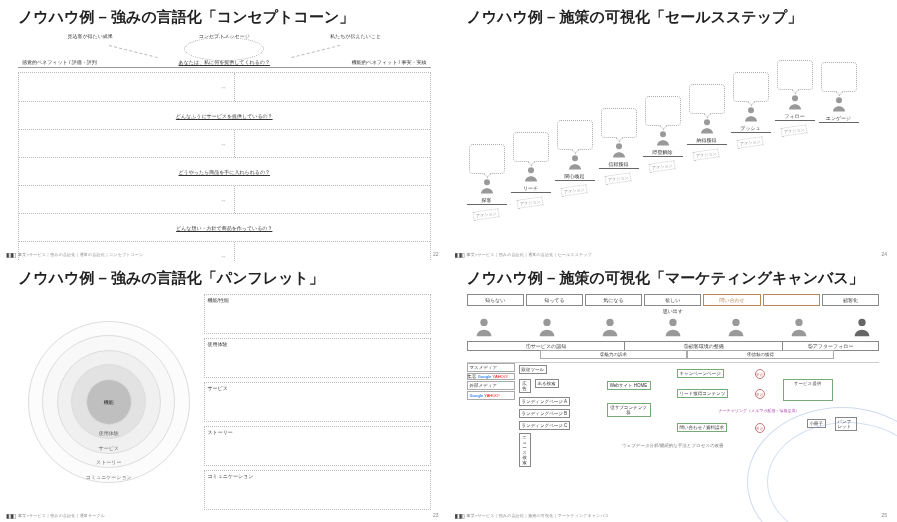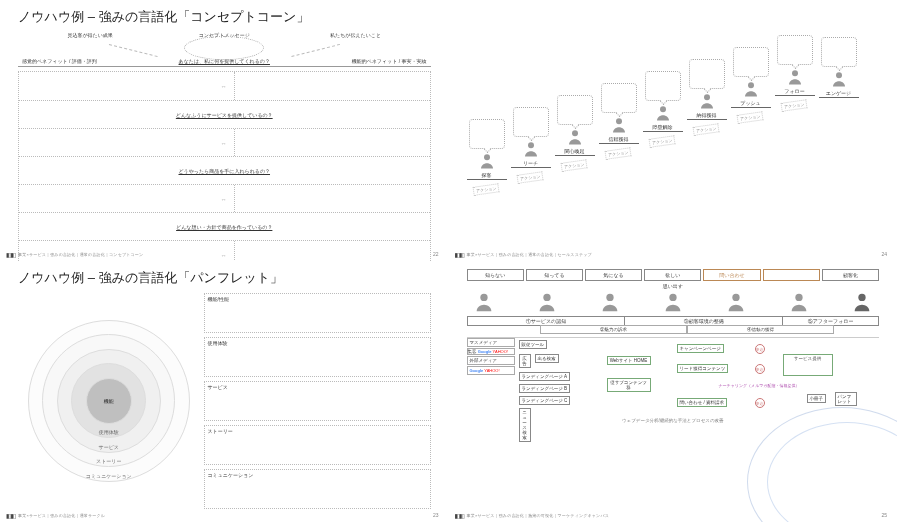--- a/index.html
+++ b/index.html
@@ -1,19 +1,19 @@
 <!DOCTYPE html>
 <html><head>
 <meta charset="utf-8">
 <style>
   * { box-sizing: border-box; margin: 0; padding: 0; }
   body { font-family: "Hiragino Sans", "Yu Gothic", sans-serif; background: #fff; width: 897px; height: 522px; overflow: hidden; }
   .grid { display: grid; grid-template-columns: 1fr 1fr; grid-template-rows: 1fr 1fr; width: 100%; height: 100%; gap: 0; }
   .slide { position: relative; background: #fff; padding: 8px 18px; font-size: 6px; color: #333; overflow: hidden; }
-  .slide-title { font-size: 13px; font-weight: 400; color: #222; margin-bottom: 6px; }
+  .slide-title { font-size: 15px; font-weight: 700; color: #222; margin-bottom: 6px; }
 
   
   .cc-top { position: relative; height: 22px; display:flex; justify-content:center; }
   .cc-top .lbl-l { position:absolute; left:12%; top:0; font-size:5px; }
   .cc-top .lbl-c { position:absolute; left:50%; top:0; transform:translateX(-50%); font-size:5px; }
   .cc-top .lbl-r { position:absolute; right:12%; top:0; font-size:5px; }
   .cc-top .ellipse { position:absolute; left:50%; top:4px; transform:translateX(-50%); width:80px; height:24px; border:1px dotted #aaa; border-radius:50%; }
   .cc-diag { position:absolute; left:22%; top:12px; width:12%; border-top:1px dashed #bbb; transform:rotate(14deg); transform-origin:left; }
   .cc-diag2 { position:absolute; right:22%; top:12px; width:12%; border-top:1px dashed #bbb; transform:rotate(-14deg); transform-origin:right; }
   .cc-hdr { display:flex; justify-content:space-between; margin-top:4px; border-bottom:1px solid #999; padding:0 4px 2px; }
@@ -132,20 +132,21 @@
           <div class="arrow">↔</div>
           <div></div>
         </div>
     </div>
     <span class="logo-sq">▮▯▮▯</span>
     <div class="footer">事業×サービス｜強みの言語化｜通常の言語化｜コンセプトコーン</div>
     <div class="pagenum">22</div>
   </div>
 
   <div class="slide">
+    <div class="slide-title">ノウハウ例 – 施策の可視化「セールスステップ」</div>
     <div class="ss">
 
       <div class="step" style="left:0px;  bottom:30px;"><div class="bubble"></div><div class="person"><svg viewBox="0 0 24 24">
               <circle cx="12" cy="7" r="4" fill="#999"></circle>
               <path d="M4 22c0-4 4-7 8-7s8 3 8 7z" fill="#999"></path>
             </svg></div><div class="lbl">探客</div><div class="act">アクション</div></div>
       <div class="step" style="left:44px; bottom:42px;"><div class="bubble"></div><div class="person"><svg viewBox="0 0 24 24">
               <circle cx="12" cy="7" r="4" fill="#999"></circle>
               <path d="M4 22c0-4 4-7 8-7s8 3 8 7z" fill="#999"></path>
             </svg></div><div class="lbl">リーチ</div><div class="act">アクション</div></div>
@@ -204,20 +205,21 @@
         <div class="box">ストーリー</div>
         <div class="box">コミュニケーション</div>
       </div>
     </div>
     <span class="logo-sq">▮▯▮▯</span>
     <div class="footer">事業×サービス｜強みの言語化｜通常サークル</div>
     <div class="pagenum">23</div>
   </div>
 
   <div class="slide">
+    <div class="slide-title">ノウハウ例 – 施策の可視化「マーケティングキャンバス」</div>
     <div class="mc-stages">
       <div class="sbox">知らない</div>
       <div class="sbox">知ってる</div>
       <div class="sbox">気になる</div>
       <div class="sbox">欲しい</div>
       <div class="sbox hi">問い合わせ</div>
       <div class="sbox hi"></div>
       <div class="sbox">顧客化</div>
     </div>
     <div class="mc-recall">思い出す</div>

